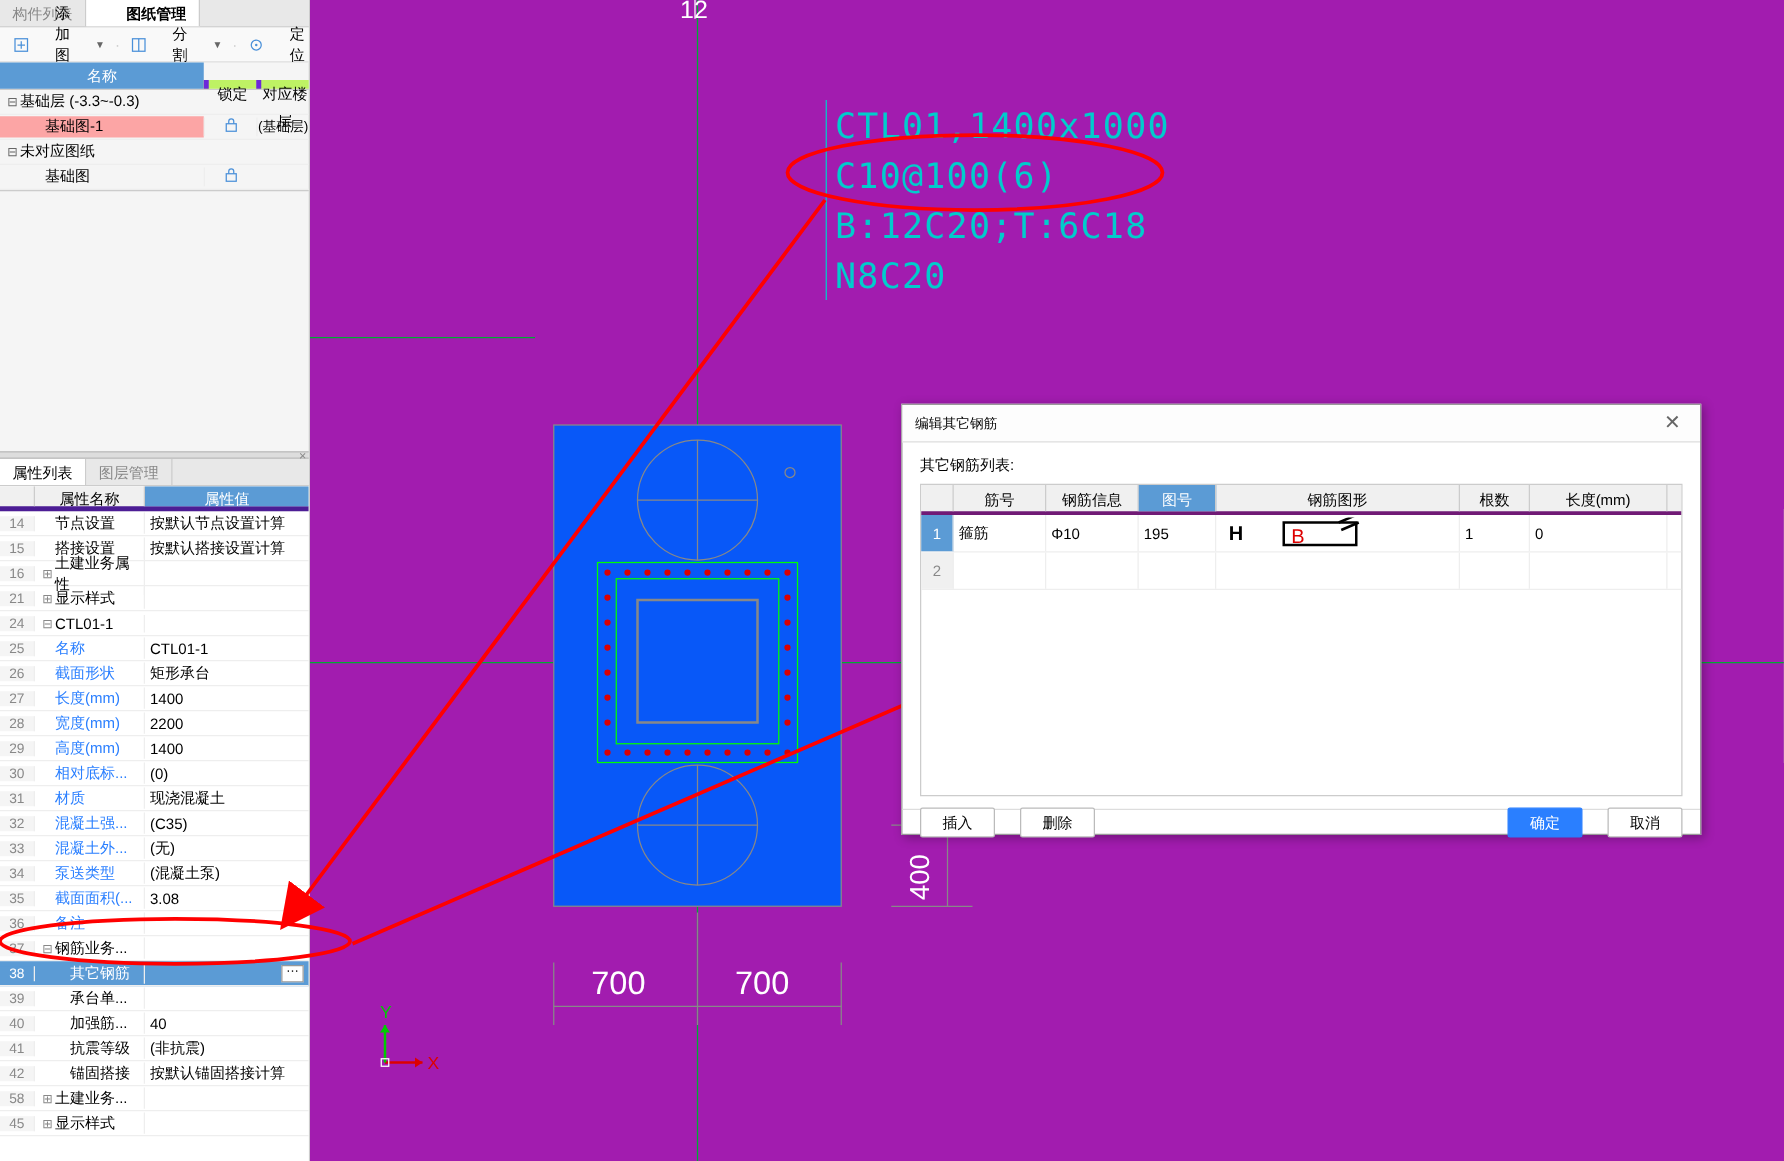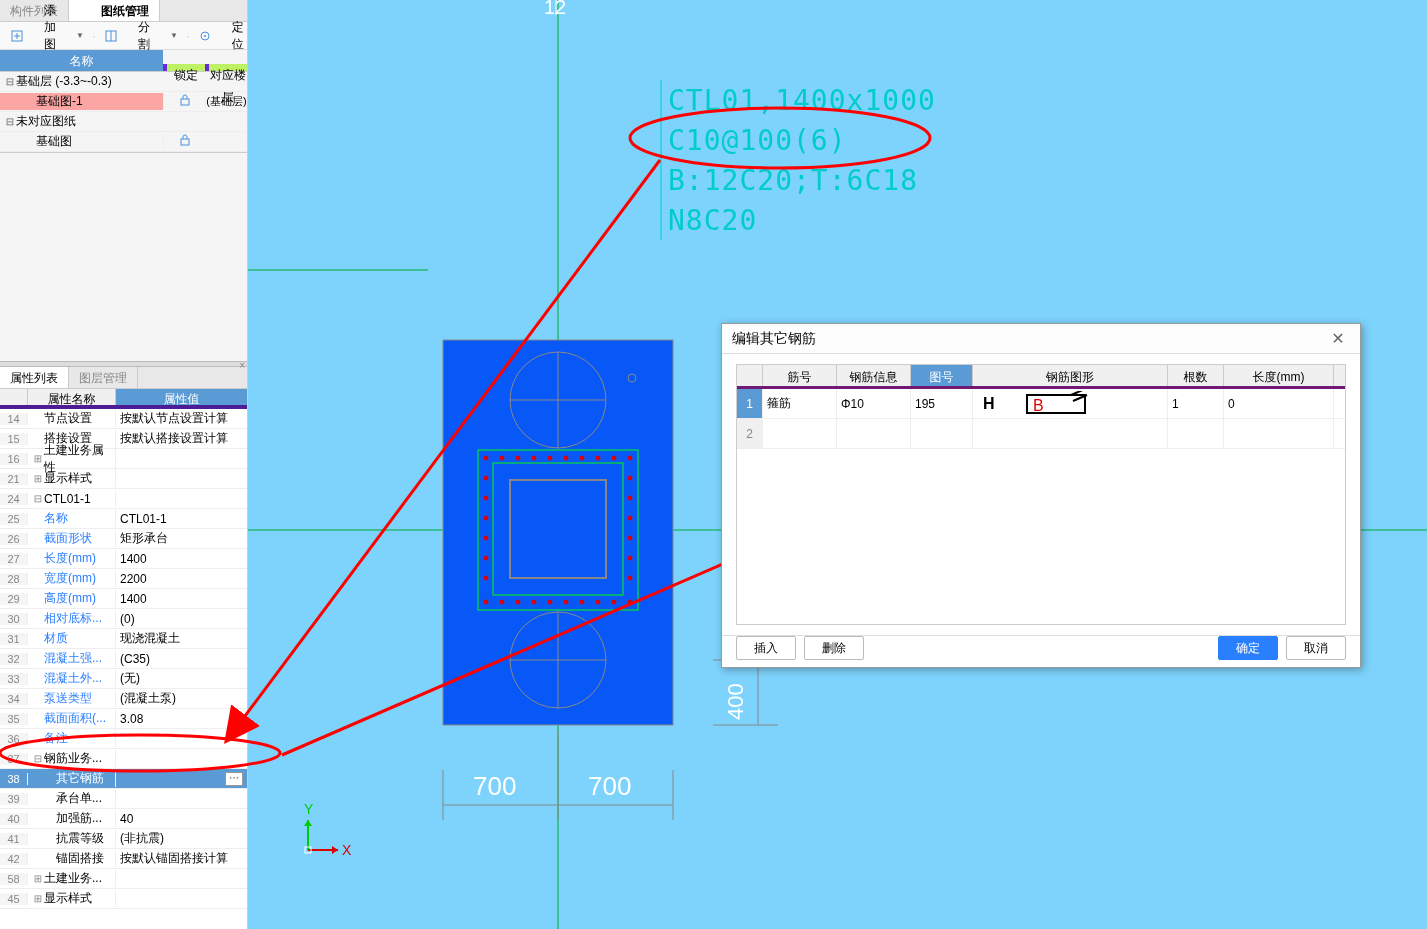--- a/index.html
+++ b/index.html
@@ -59,48 +59,48 @@
 .indent-2 { padding-left: 28px; }
 .link-prop { color: #2a7fff; }
 .prop-row.selected .link-prop { color: #fff; }
 .more-btn { margin-left: auto; margin-right: 4px; width: 18px; height: 14px; background: #fff; border: 1px solid #999; text-align: center; line-height: 10px; font-size: 10px; color: #333; }
 
 
 .scroll-indicator { position: absolute; right: 0; top: 360px; width: 8px; height: 530px; background: #e8e8e8; }
 .scroll-thumb { position: absolute; right: 0; top: 520px; width: 8px; height: 60px; background: #bbb; border-radius: 2px; }
 
 
-.canvas { position: absolute; left: 248px; top: 0; right: 0; bottom: 0; background: #7dd3fc; overflow: hidden; text-align: right; }
+.canvas { position: absolute; left: 248px; top: 0; right: 0; bottom: 0; background: #a21caf; overflow: hidden; text-align: right; }
 
 
 .canvas svg { position: absolute; left: 0; top: 0; }
 
 
 .dialog { position: absolute; left: 721px; top: 323px; width: 640px; height: 345px; background: #fff; border: 1px solid #999; box-shadow: 2px 2px 8px rgba(0,0,0,0.3); display: flex; flex-direction: column; }
 .dialog-title { height: 30px; display: flex; align-items: center; padding: 0 10px; border-bottom: 1px solid #ddd; background: #fdfdfd; }
-.dialog-title-text { flex: 1; font-size: 14px; }
+.dialog-title-text { flex: 1; font-size: 11px; }
 .dialog-close { width: 24px; height: 24px; text-align: center; line-height: 24px; font-size: 16px; color: #666; cursor: pointer; }
 .dialog-body { flex: 1; padding: 10px 14px; display: flex; flex-direction: column; }
 .dialog-label { margin-bottom: 6px; }
 .dialog-table { border: 1px solid #ccc; flex: 1; }
 .dt-header { display: flex; height: 24px; background: #f0f0f0; border-bottom: 3px solid #701a75; }
 .dt-hcell { border-right: 1px solid #ccc; text-align: center; line-height: 24px; font-size: 12px; }
 .dt-hcell.sel { background: #5b9bd5; color: #fff; }
 .dt-row { display: flex; height: 30px; border-bottom: 1px solid #eee; }
 .dt-cell { border-right: 1px solid #eee; padding: 0 4px; display: flex; align-items: center; font-size: 12px; }
 .dt-num { background: #5b9bd5; color: #fff; justify-content: center; }
 .dt-num2 { background: #f0f0f0; justify-content: center; color: #888; }
 .col-n { width: 26px; }
 .col-1 { width: 74px; }
 .col-2 { width: 74px; }
 .col-3 { width: 62px; }
 .col-4 { width: 195px; }
 .col-5 { width: 56px; }
 .col-6 { width: 110px; }
-.dialog-footer { height: 32px; display: flex; padding: 0 14px; gap: 8px; border-top: 1px solid #ddd; }
+.dialog-footer { height: 20px; display: flex; align-items: center; padding: 0 14px; gap: 20px; border-top: 1px solid #ddd; }
 .btn { width: 60px; height: 24px; border: 1px solid #bbb; background: #fff; text-align: center; line-height: 22px; cursor: pointer; border-radius: 2px; }
 .btn.primary { background: #2a7fff; color: #fff; border-color: #2a7fff; }
 
 
 .annotation { position: absolute; pointer-events: none; }
 </style>
 </head>
 <body>
 
 <div class="left-panel">
@@ -487,20 +487,21 @@
   <line x1="660" y1="160" x2="242" y2="720" stroke="#ff0000" stroke-width="3" marker-end="url(#arrowR)"></line>
   <line x1="282" y1="755" x2="1000" y2="444" stroke="#ff0000" stroke-width="3" marker-end="url(#arrowR)"></line>
 </svg>
 
 <div class="dialog">
   <div class="dialog-title">
     <div class="dialog-title-text">编辑其它钢筋</div>
     <div class="dialog-close">✕</div>
   </div>
   <div class="dialog-body">
+    <div class="dialog-label">其它钢筋列表:</div>
     <div class="dialog-table">
       <div class="dt-header">
         <div class="dt-hcell col-n"></div>
         <div class="dt-hcell col-1">筋号</div>
         <div class="dt-hcell col-2">钢筋信息</div>
         <div class="dt-hcell col-3 sel">图号</div>
         <div class="dt-hcell col-4">钢筋图形</div>
         <div class="dt-hcell col-5">根数</div>
         <div class="dt-hcell col-6">长度(mm)</div>
       </div>

